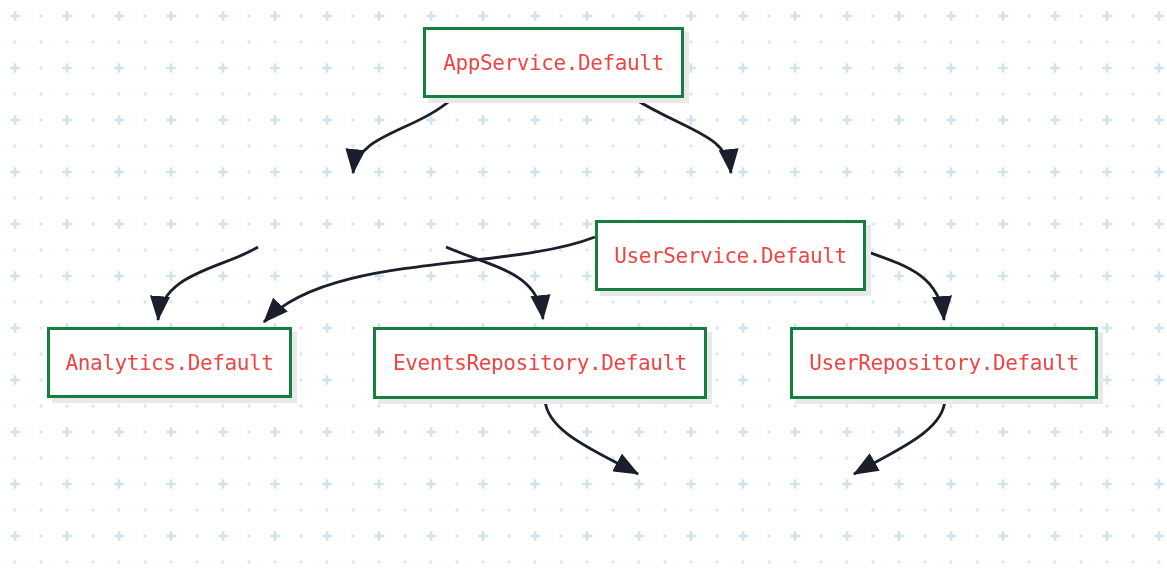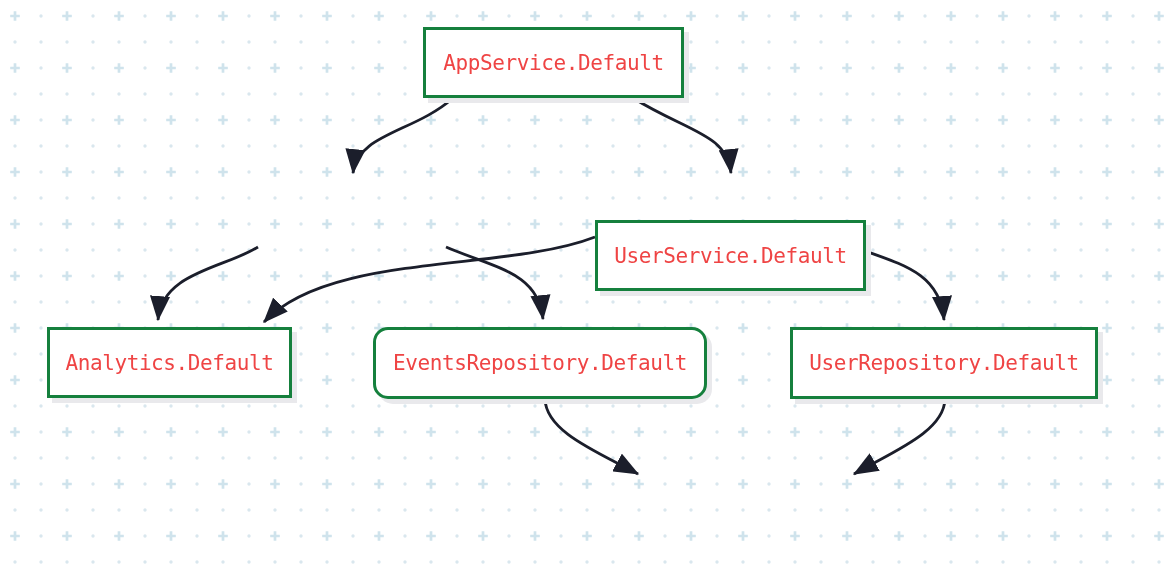--- a/index.html
+++ b/index.html
@@ -31,21 +31,21 @@
     font-size: 21px;
     letter-spacing: -0.4px;
     color: #ef4444;
     white-space: nowrap;
     cursor: default;
   }
   #n-appservice       { left: 423px; top:  27px; width: 261px; height: 71px; }
   #n-eventservice     { left: 212px; top: 176px; width: 281px; height: 71px; }
   #n-userservice      { left: 595px; top: 176px; width: 271px; height: 71px; margin-top: 44px; }
   #n-analytics        { left:  47px; top: 327px; width: 245px; height: 71px; }
-  #n-eventsrepository { left: 373px; top: 327px; width: 334px; height: 72px; border-radius: 15px; }
+  #n-eventsrepository { left: 373px; top: 327px; width: 334px; height: 72px; }
   #n-userrepository   { left: 790px; top: 327px; width: 308px; height: 72px; }
   #n-databaselive     { left: 646px; top: 478px; width: 200px; height: 74px; }
   .edge {
     fill: none;
     stroke: #1b1e2b;
     stroke-width: 2.8;
   }
 </style>
 </head>
 <body>

